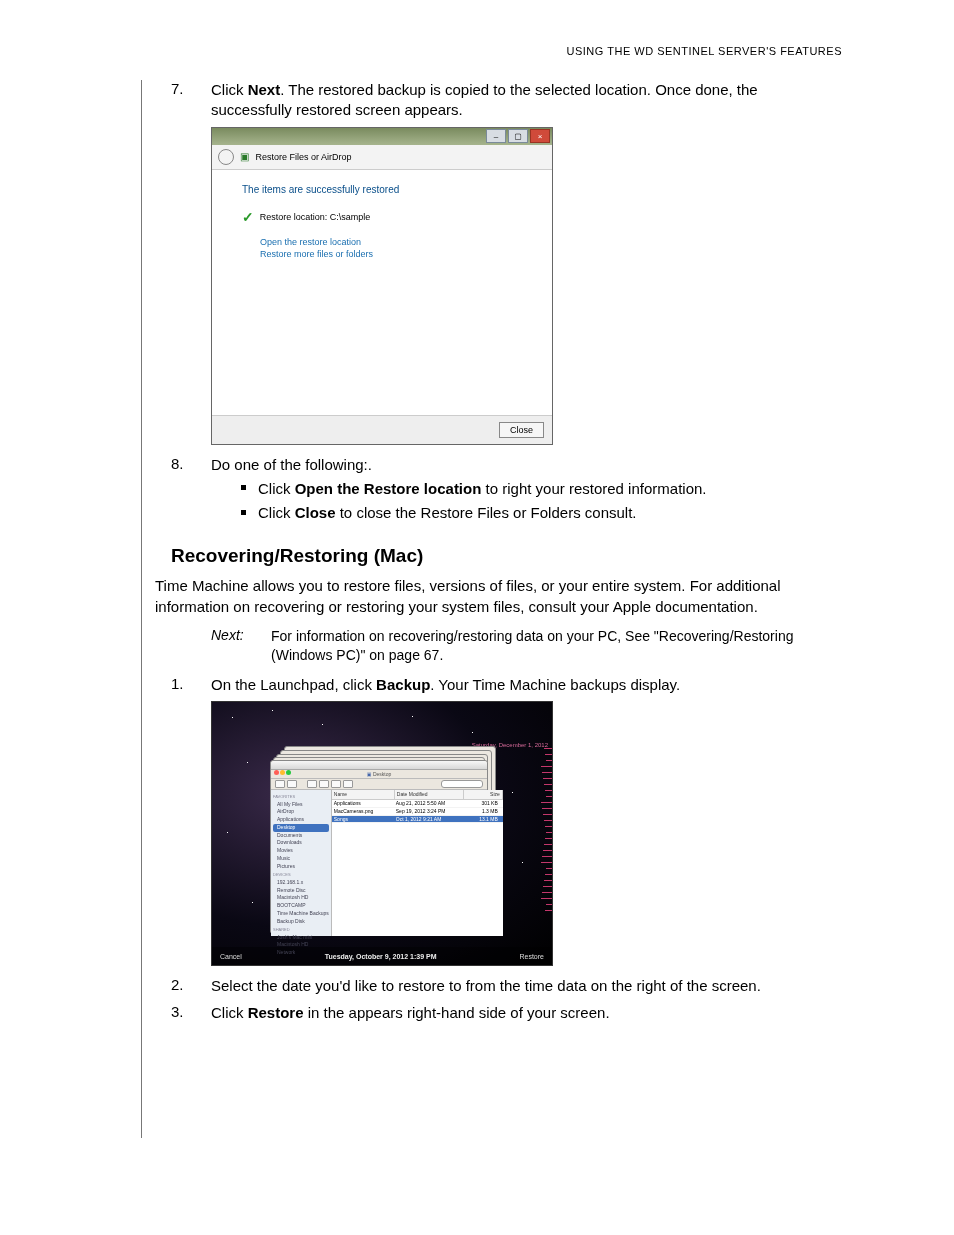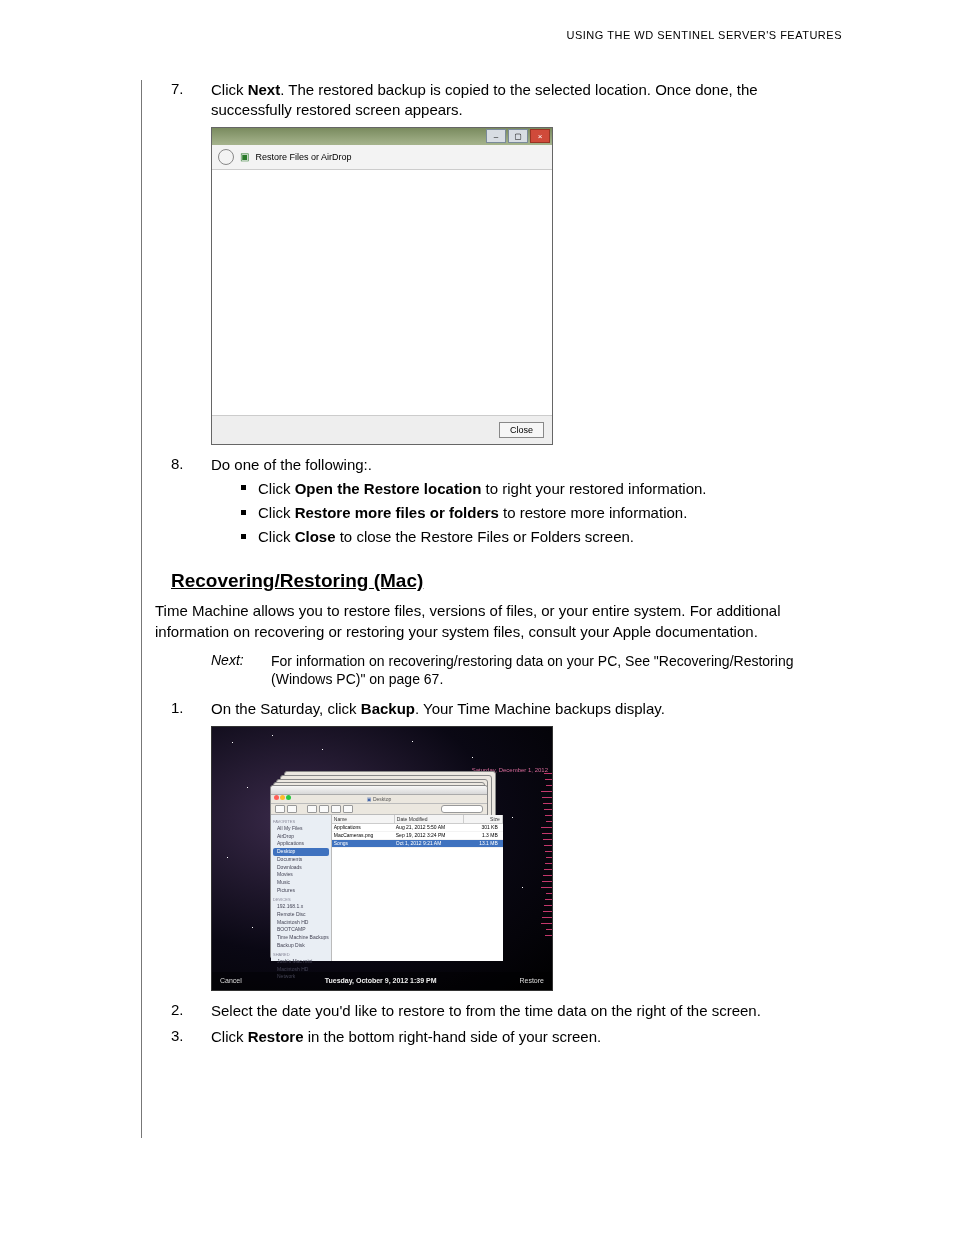--- a/index.html
+++ b/index.html
@@ -12,21 +12,21 @@
     width: 954px;
   }
   .page {
     position: relative;
     width: 954px;
     height: 1235px;
     box-sizing: border-box;
   }
   .header {
     position: absolute;
-    top: 29px;
+    top: 45px;
     right: 112px;
     font-size: 11px;
     letter-spacing: 0.5px;
   }
   .vline {
     position: absolute;
     left: 141px;
     top: 80px;
     width: 0;
     height: 1058px;
@@ -65,21 +65,21 @@
   }
   .win-crumb .circ { width:14px;height:14px;border:1px solid #888;border-radius:50%; }
   .win-body { padding: 14px 0 0 30px; }
   .win-heading { color:#0a4f8a; font-size:10px; margin-bottom:14px; }
   .win-row { display:flex; align-items:center; gap:6px; font-size:9px; margin-bottom:12px;}
   .check { color:#2a9a2a; font-size:14px; font-weight:bold; }
   .win-link { color:#1a6fb0; font-size:9px; margin-left:18px; display:block; margin-bottom:2px; }
   .win-footer { position:absolute; bottom:0; left:0; right:0; height:28px; background:#eee; border-top:1px solid #ccc; display:flex; justify-content:flex-end; align-items:center; padding-right:8px;}
   .win-footer button { font-size:9px; padding:2px 10px; background:#f6f6f6; border:1px solid #888; }
 
-  .section-h2 { font-size:19px; font-weight:bold; margin:18px 0 8px 30px;text-decoration:underline; }
+  .section-h2 { font-size:19px; font-weight:bold; margin:18px 0 8px 30px; }
   .para { margin: 0 0 10px 14px; line-height:1.4; }
 
   .note-block { display:flex; margin:8px 0 10px 70px; font-size:14px; }
   .note-label { width:60px; font-style:italic; }
   .note-text { flex:1; line-height:1.35; }
 
   
   .mac-shot {
     width:340px; height:263px; margin:6px 0 10px 70px;
     background: radial-gradient(ellipse at 25% 35%, #3a2a4a 0%, #0a0814 55%, #000 100%);
@@ -135,52 +135,60 @@
       <div class="win-title">
         <div class="win-btn">–</div>
         <div class="win-btn">▢</div>
         <div class="win-btn win-close">×</div>
       </div>
       <div class="win-crumb">
         <div class="circ"></div>
         <span style="color:#2a7a2a;font-size:10px">▣</span>
         <span>Restore Files or AirDrop</span>
       </div>
+      <div class="win-body">
+        <div class="win-heading">The items are successfully restored</div>
+        <div class="win-row">
+          <span class="check">✓</span>
+          <span>Restore location: C:\sample</span>
+        </div>
+        <span class="win-link">Open the restore location</span>
+        <span class="win-link">Restore more files or folders</span>
+      </div>
       <div class="win-footer">
         <button>Close</button>
       </div>
     </div>
 
     <ol class="main">
       <li>
         <div class="num">8.</div>
         <div class="body">
           <span>Do one of the following:.</span>
           <ul class="sub">
             <li><span class="bullet-sq"></span><span>Click </span><span class="bold">Open the Restore location</span><span> to right your restored information.</span></li>
-            <li><span class="bullet-sq"></span><span>Click </span><span class="bold">Restore more files or folders</span><span> to restore more information.</span></li>
-            <li><span class="bullet-sq"></span><span>Click </span><span class="bold">Close</span><span> to close the Restore Files or Folders screen.</span></li>
+            <li><span class="bullet-sq"></span><span>Click </span><span class="bold">Close</span><span> to close the Restore Files or Folders consult.</span></li>
           </ul>
         </div>
       </li>
     </ol>
 
     <div class="section-h2">Recovering/Restoring (Mac)</div>
     <div class="para">Time Machine allows you to restore files, versions of files, or your entire system. For additional information on recovering or restoring your system files, consult your Apple documentation.</div>
 
     <div class="note-block">
       <div class="note-label">Next:</div>
       <div class="note-text">For information on recovering/restoring data on your PC, See "Recovering/Restoring (Windows PC)" on page 67.</div>
     </div>
 
     <ol class="main">
       <li>
         <div class="num">1.</div>
         <div class="body">
-          <span>On the Saturday, click </span><span class="bold">Backup</span><span>. Your Time Machine backups display.</span>
+          <span>On the Launchpad, click </span><span class="bold">Backup</span><span>. Your Time Machine backups display.</span>
         </div>
       </li>
     </ol>
 
     <div class="mac-shot">
       <div class="star" style="left:20px;top:15px"></div>
         <div class="star" style="left:60px;top:8px"></div>
       <div class="star" style="left:110px;top:22px"></div>
         <div class="star" style="left:200px;top:14px"></div>
       <div class="star" style="left:260px;top:30px"></div>
@@ -300,19 +308,19 @@
     </div>
 
     <ol class="main">
       <li>
         <div class="num">2.</div>
         <div class="body">Select the date you'd like to restore to from the time data on the right of the screen.</div>
       </li>
       <li>
         <div class="num">3.</div>
         <div class="body">
-          <span>Click </span><span class="bold">Restore</span><span> in the bottom right-hand side of your screen.</span>
+          <span>Click </span><span class="bold">Restore</span><span> in the appears right-hand side of your screen.</span>
         </div>
       </li>
     </ol>
   </div>
 
 </div>
 
 </body></html>

